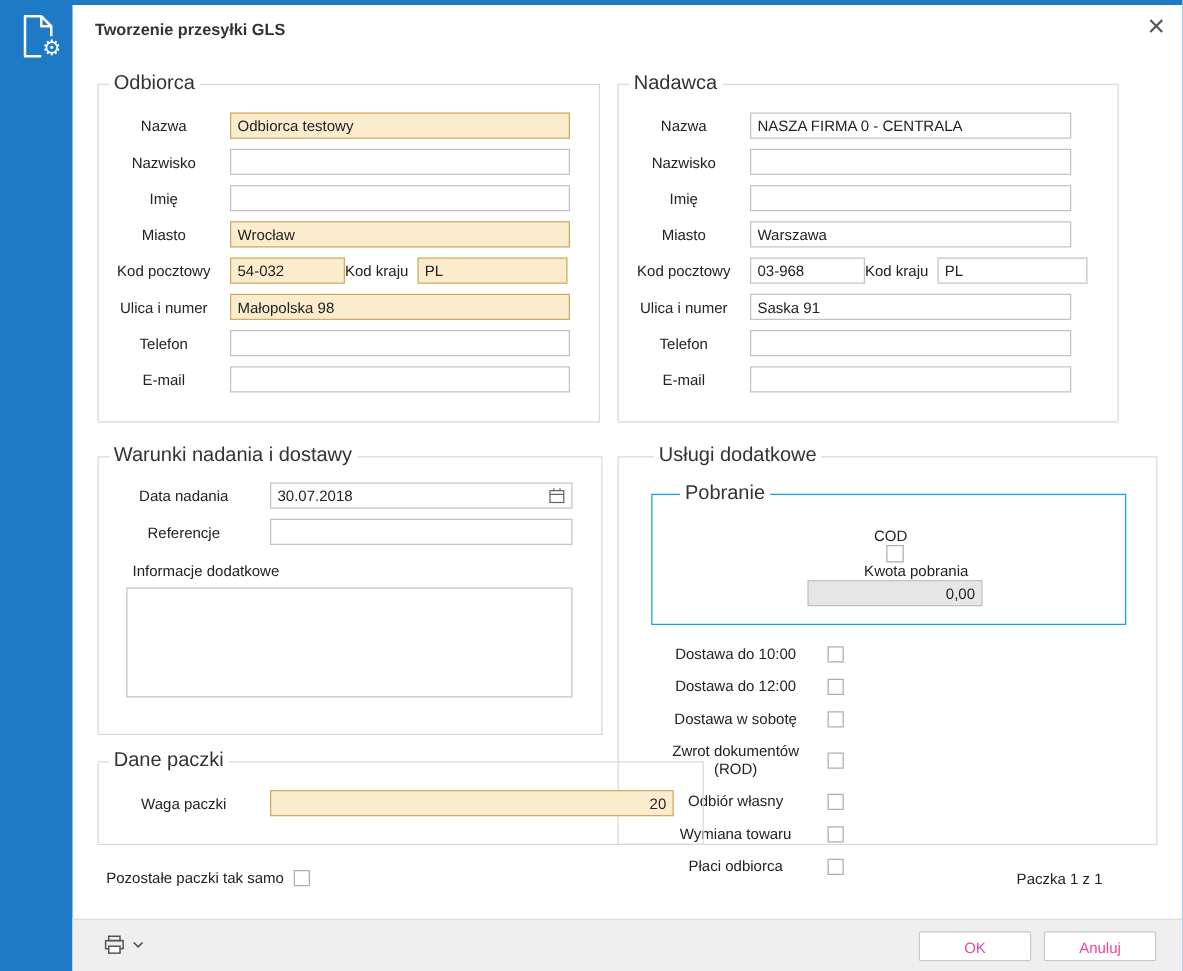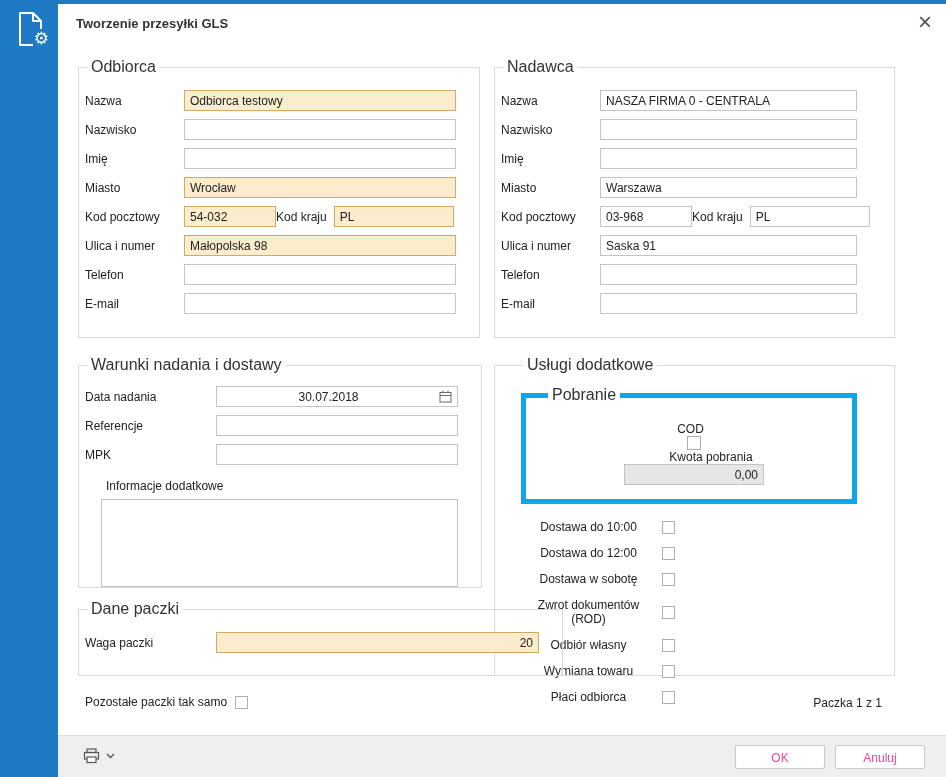--- a/index.html
+++ b/index.html
@@ -43,48 +43,48 @@
   }
   legend { font-size: 16px; color: #333; padding: 0 4px; margin-left: 2px; }
 
   .fs-recipient { left: 20px;  top: 54px;  width: 402px; height: 280px; padding: 14px 23px 0 6px; }
   .fs-sender    { left: 436px; top: 54px;  width: 401px; height: 280px; padding: 14px 37px 0 6px; }
   .fs-shipment  { left: 20px;  top: 352px; width: 402px; height: 232px; padding: 12px 23px 0 6px; }
   .fs-services  { left: 436px; top: 352px; width: 401px; height: 320px; padding: 8px 24px 0 26px; }
   .fs-package   { left: 20px;  top: 596px; width: 485px; height: 76px;  padding: 14px 23px 0 6px; }
 
   .frow { display: flex; align-items: center; margin-bottom: 8px; }
-  .frow label { text-align: left; flex: none; color: #222; }
+  .frow label { text-align: center; flex: none; color: #222; }
   .lbl-person { width: 92px; margin-right: 7px; }
   .lbl-wide   { width: 124px; margin-right: 7px; }
   .lbl-mid    { flex: 1; margin-right: 7px; text-align: right; }
 
   .field, textarea {
     height: 21px; border: 1px solid #c3c3c3; background: #fff;
     font-size: 12px; padding: 1px 5px; color: #222;
     font-family: "Liberation Sans", sans-serif;
     flex: 1; min-width: 0; outline: none;
   }
   .field.hl { background: #fcecce; border-color: #d2ab63; }
   .field.w-postcode { flex: none; width: 92px; }
   .field.w-country  { flex: none; width: 120px; }
   .field.right { text-align: right; }
 
   .fakefield {
     height: 21px; border: 1px solid #c3c3c3; background: #fff;
-    display: flex; align-items: center; padding: 1px 5px; flex: 1; text-align: center;
+    display: flex; align-items: center; padding: 1px 5px; flex: 1;
   }
   .fakefield .txt { flex: 1; }
   .fakefield.disabled { background: #e6e6e6; justify-content: flex-end; flex: none; width: 140px; }
 
   .shipment-extra-label { display: block; margin: 14px 0 6px 21px; }
   .fs-shipment textarea { display: block; margin-left: 16px; width: 357px; height: 88px; resize: none; }
 
   
-  .fs-cod { position: static; margin: 4px 0 0 0; width: 336px; border: 5px solid #0ea5e9; padding: 10px 10px 14px 20px; }
+  .fs-cod { position: static; margin: 4px 0 0 0; width: 380px; border: 1px solid #0ea5e9; padding: 10px 10px 14px 20px; }
   .cod-row { display: flex; align-items: center; margin-top: 8px; flex-direction: column; }
   .cod-row .cod-label { margin-right: 7px; }
   .cod-row .amount-label { margin-left: 42px; margin-right: 8px; }
 
   .svc-row { display: flex; align-items: center; margin-bottom: 12px; }
   .svc-row label { width: 135px; text-align: center; margin-right: 6px; flex: none; }
   .svc-list { margin-top: 16px; }
 
   .cb {
     width: 13px; height: 13px; flex: none;
@@ -221,24 +221,20 @@
         <svg class="cal-icon" width="13" height="13" viewBox="0 0 13 13">
           <rect x="1" y="2.5" width="11" height="9.5" fill="none" stroke="#666" stroke-width="1"></rect>
           <line x1="1" y1="5.5" x2="12" y2="5.5" stroke="#666" stroke-width="1"></line>
           <line x1="4" y1="0.5" x2="4" y2="3" stroke="#666" stroke-width="1"></line>
           <line x1="9" y1="0.5" x2="9" y2="3" stroke="#666" stroke-width="1"></line>
         </svg>
       </div>
     </div>
     <div class="frow">
       <label class="lbl-wide">Referencje</label>
-      <input class="field" value="" style="">
-    </div>
-    <div class="frow">
-      <label class="lbl-wide">MPK</label>
       <input class="field" value="" style="">
     </div>
     <label class="shipment-extra-label">Informacje dodatkowe</label>
     <textarea style=""></textarea>
   </fieldset>
 
   <fieldset class="fs-services">
     <legend>Usługi dodatkowe</legend>
 
     <fieldset class="fs-cod">

